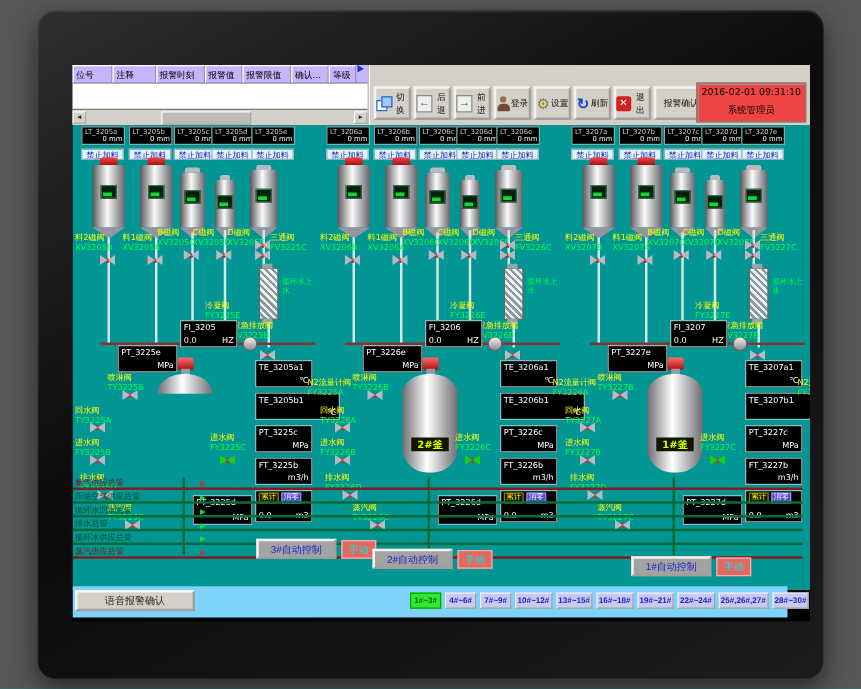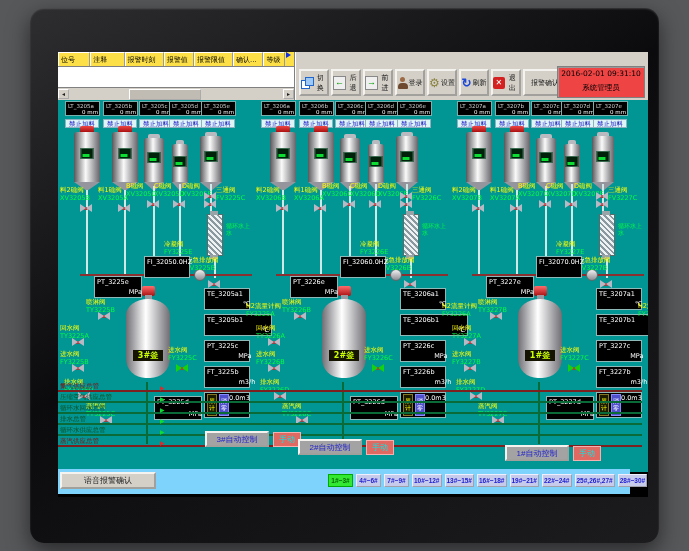--- a/index.html
+++ b/index.html
@@ -6,21 +6,21 @@
   body{width:689px;height:551px;background:#57585a;overflow:hidden;font-family:"DejaVu Sans",sans-serif}
   .stage{position:relative;width:689px;height:551px}
   
   .bezel{position:absolute;left:30px;top:8px;width:629px;height:535px;border-radius:14px;
     background:linear-gradient(150deg,#2e2e31,#0b0b0d 45%,#1c1c1f);
     box-shadow:0 8px 22px rgba(0,0,0,.55), inset 0 1px 2px rgba(255,255,255,.18)}
   .screen{position:absolute;left:28px;top:44px;width:590px;height:445px;background:#000;overflow:hidden}
   
   .topbar{position:absolute;left:0;top:0;width:590px;height:48px;background:#d4d0c8}
   .alarm{position:absolute;left:0;top:0;width:237px;height:48px;background:#fff;border-right:1px solid #808080;box-sizing:border-box}
-  .alarm-head{display:flex;height:14px;background:#fde047;border-bottom:1px solid #808080}
+  .alarm-head{display:flex;height:14px;background:#c4b5fd;border-bottom:1px solid #808080}
   .alarm-head .col{box-sizing:border-box;border-right:1px solid #9a9a9a;border-top:1px solid #fff;border-left:1px solid #fff;
     font-size:7px;color:#000;padding:2px 1px 0 2px;white-space:nowrap;overflow:hidden;position:relative}
   .alarm-head .col:nth-child(1){width:33px}.alarm-head .col:nth-child(2){width:35px}
   .alarm-head .col:nth-child(3){width:40px}.alarm-head .col:nth-child(4){width:31px}
   .alarm-head .col:nth-child(5){width:40px}.alarm-head .col:nth-child(6){width:31px}
   .alarm-head .col:nth-child(7){width:22px}
   .hand{display:inline-block;width:0;height:0;border:3px solid transparent;border-left:5px solid #1530d8;vertical-align:middle;margin-left:1px}
   .alarm-body{height:20px;background:#fff}
   .alarm-scroll{height:12px;background:#d4d0c8;border-top:1px solid #808080;display:flex;align-items:center}
   .sbtn{width:11px;height:10px;background:#d4d0c8;border:1px outset #fff;font-size:5px;line-height:8px;text-align:center;color:#222;padding:0}
@@ -108,21 +108,21 @@
   .rvl4{left:4px;top:278px}.rvl5{left:26px;top:302px}.rvl6{left:108px;top:246px}
   .cooll{position:absolute;left:166px;top:122px;width:26px;font-size:6px;color:#00ff41;line-height:7px}
   .firel{position:absolute;left:108px;top:164px;font-size:6.5px;color:#ffff00}
   
   .condenser{position:absolute;left:147px;top:114px;width:14px;height:40px;border:1px solid #5d6a6a;
     background:repeating-linear-gradient(45deg,#eef2f2 0 2px,#8a98a0 2px 4px)}
   .condenser::before{content:'';position:absolute;left:2px;top:-4px;width:8px;height:4px;background:#98a4a8}
   .condenser::after{content:'';position:absolute;left:2px;bottom:-4px;width:8px;height:4px;background:#98a4a8}
   
   .db{position:absolute;background:#000;border:1px solid #8fb8b8;box-sizing:border-box;color:#fff;font-size:6.5px;
-    padding:1px 2px;display:flex;justify-content:space-between;line-height:8px}
+    padding:1px 2px;display:flex;flex-direction:column;justify-content:space-between;line-height:8px}
   .db .unit{align-self:flex-end}
   .pte{left:34px;top:176px;width:48px;height:22px}
   .fib{left:84px;top:156px;width:46px;height:22px}
   .fib .vrow{display:flex;justify-content:space-between}
   .te1{left:144px;top:188px;width:46px;height:22px}
   .te2{left:144px;top:214px;width:68px;height:22px}
   .ptc{left:144px;top:240px;width:46px;height:22px}
   .ftb{left:144px;top:266px;width:46px;height:22px}
   .totb{left:144px;top:292px;width:46px;height:26px}
   .ptd{left:94px;top:296px;width:48px;height:24px}
@@ -362,23 +362,20 @@
             </div>
             <div class="db ptd">
               <span class="tag">PT_3225d</span>
               <span class="unit">MPa</span>
             </div>
 
             <div class="reactor">
               <div class="rx-motor"></div>
               <div class="rx-neck"></div>
               <div class="rx-dome"></div>
-              <div class="rx-body">
-                <span class="rx-label">3#釜</span>
-              </div>
             </div>
 
             <div class="valve rva1"></div>
             <div class="valve rva2"></div>
             <div class="valve rva3"></div>
             <div class="valve rva4"></div>
             <div class="valve rva5"></div>
             <div class="valve green rva6"></div>
             <div class="tagblk rvl1">
               <span class="yl">喷淋阀</span>

